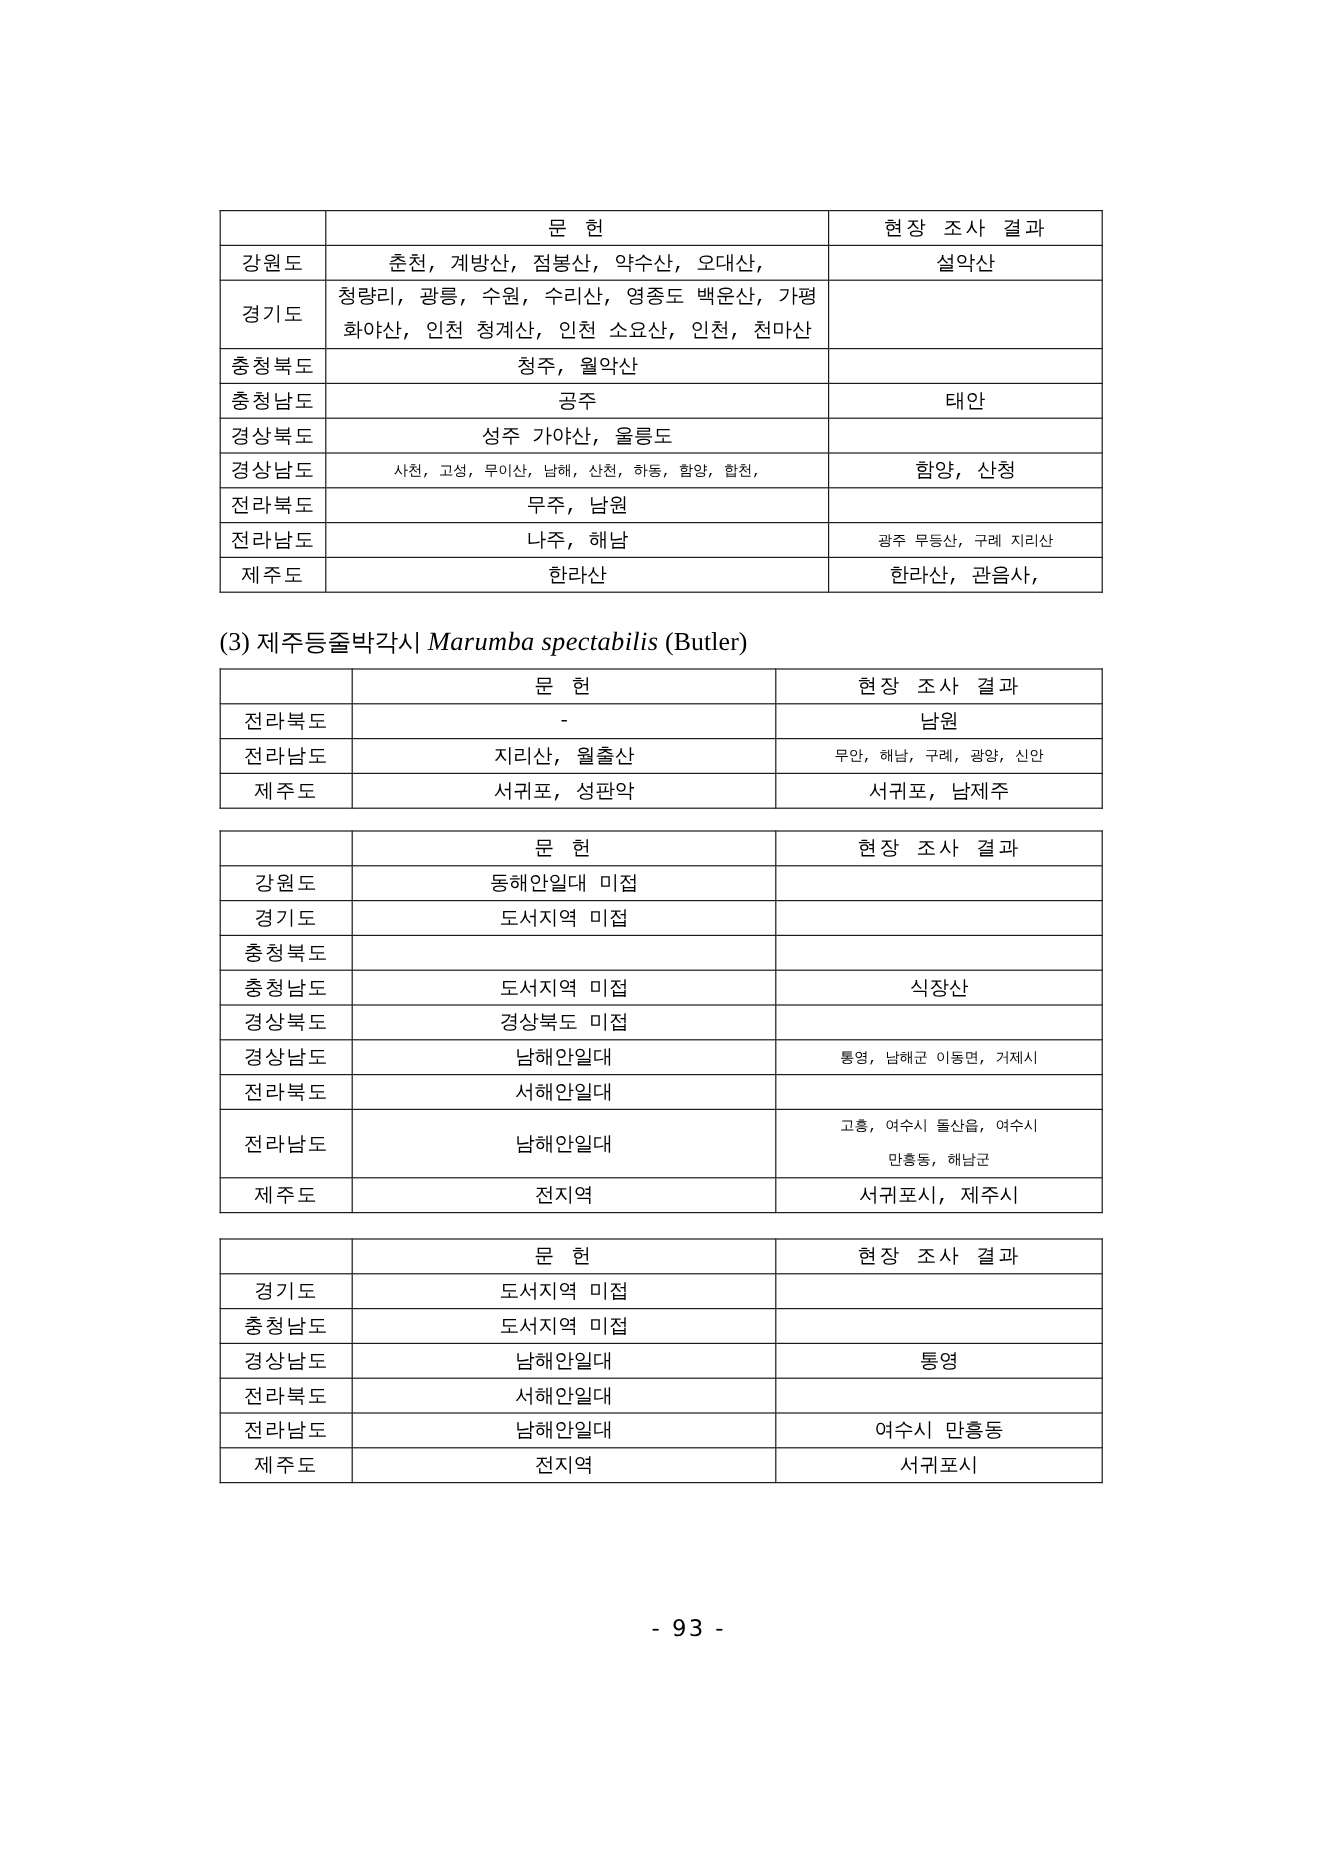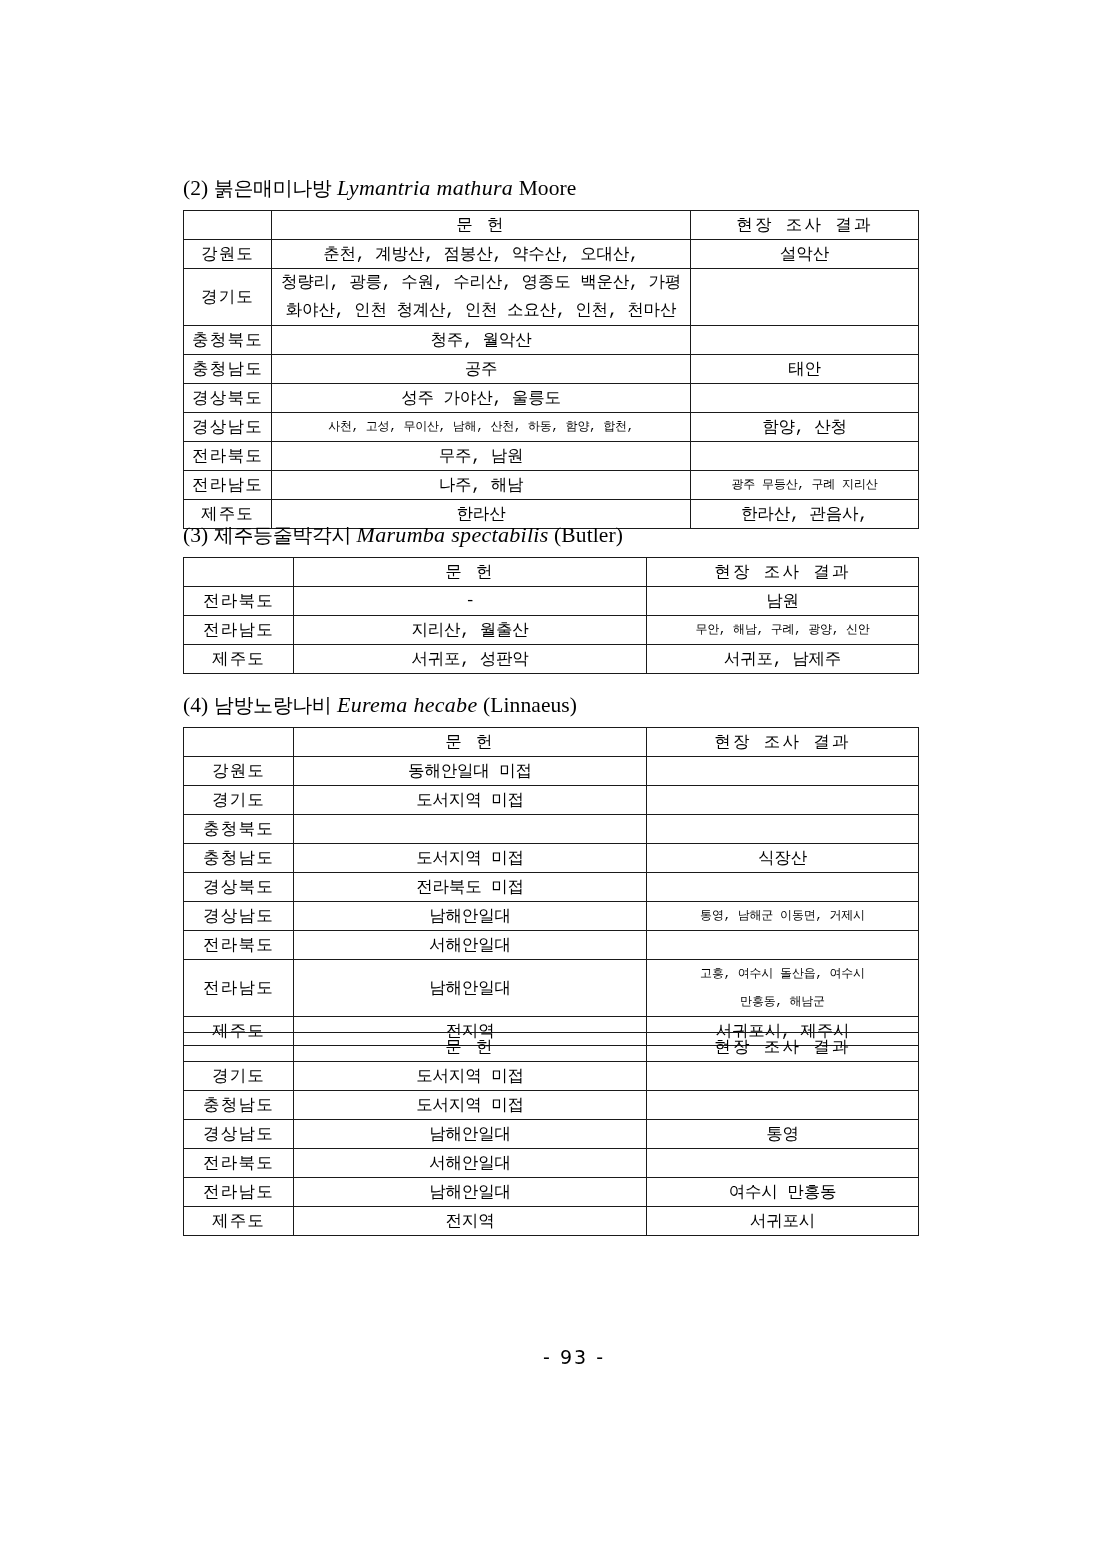--- a/index.html
+++ b/index.html
@@ -114,26 +114,20 @@
     letter-spacing: 2px;
     padding-left: 24px;
   }
 </style>
 </head>
 <body>
 
 <div class="page">
 
   <div class="section" style="top:175px;">
-    <div class="heading">
-      <span class="num">(2)</span>
-      <span class="kor">붉은매미나방</span>
-      <span class="sci">Lymantria mathura</span>
-      <span class="auth">Moore</span>
-    </div>
     <table class="dist colsA">
       <colgroup>
           <col class="c1">
           <col class="c2">
           <col class="c3">
         </colgroup>
       <tbody>
         <tr>
           <td class="hdr"></td>
           <td class="hdr">문 헌</td>
@@ -223,26 +217,20 @@
         <tr>
           <td class="reg">제주도</td>
           <td>서귀포, 성판악</td>
           <td>서귀포, 남제주</td>
         </tr>
       </tbody>
     </table>
   </div>
 
   <div class="section" style="top:692px;">
-    <div class="heading">
-      <span class="num">(4)</span>
-      <span class="kor">남방노랑나비</span>
-      <span class="sci">Eurema hecabe</span>
-      <span class="auth">(Linnaeus)</span>
-    </div>
     <table class="dist colsB">
       <colgroup>
           <col class="c1">
           <col class="c2">
           <col class="c3">
         </colgroup>
       <tbody>
         <tr>
           <td class="hdr"></td>
           <td class="hdr">문 헌</td>
@@ -263,21 +251,21 @@
           <td></td>
           <td></td>
         </tr>
         <tr>
           <td class="reg">충청남도</td>
           <td>도서지역 미접</td>
           <td>식장산</td>
         </tr>
         <tr>
           <td class="reg">경상북도</td>
-          <td>전라북도 미접</td>
+          <td>경상북도 미접</td>
           <td></td>
         </tr>
         <tr>
           <td class="reg">경상남도</td>
           <td>남해안일대</td>
           <td class="cell-wide">통영, 남해군 이동면, 거제시</td>
         </tr>
         <tr>
           <td class="reg">전라북도</td>
           <td>서해안일대</td>

